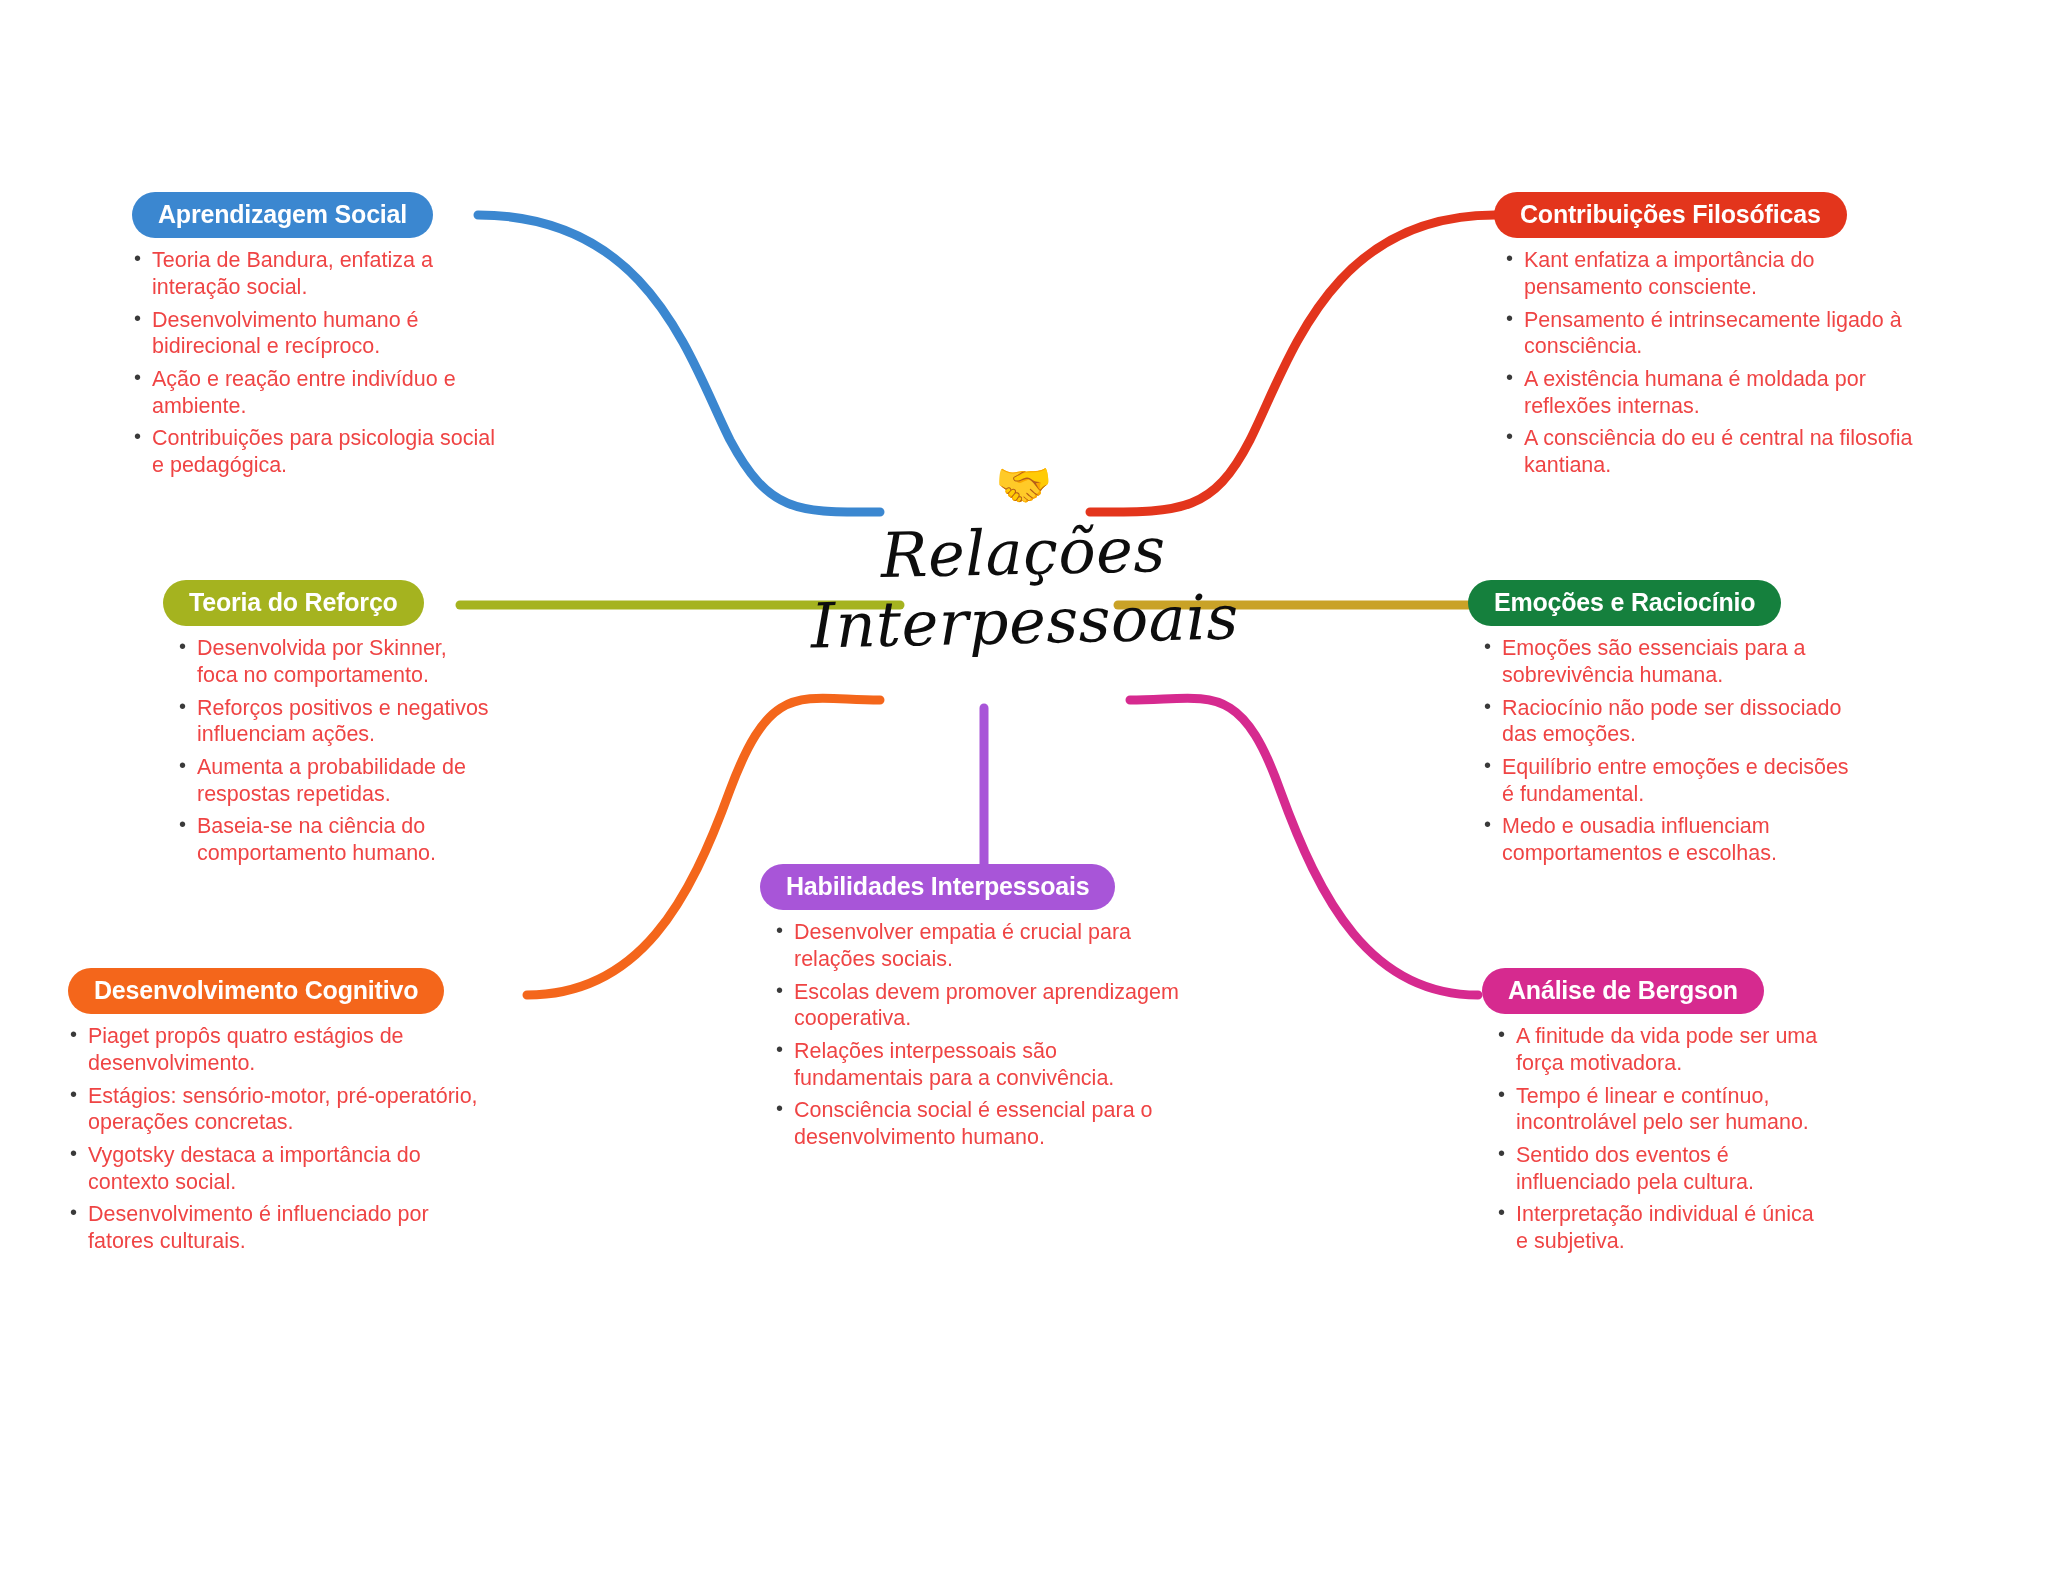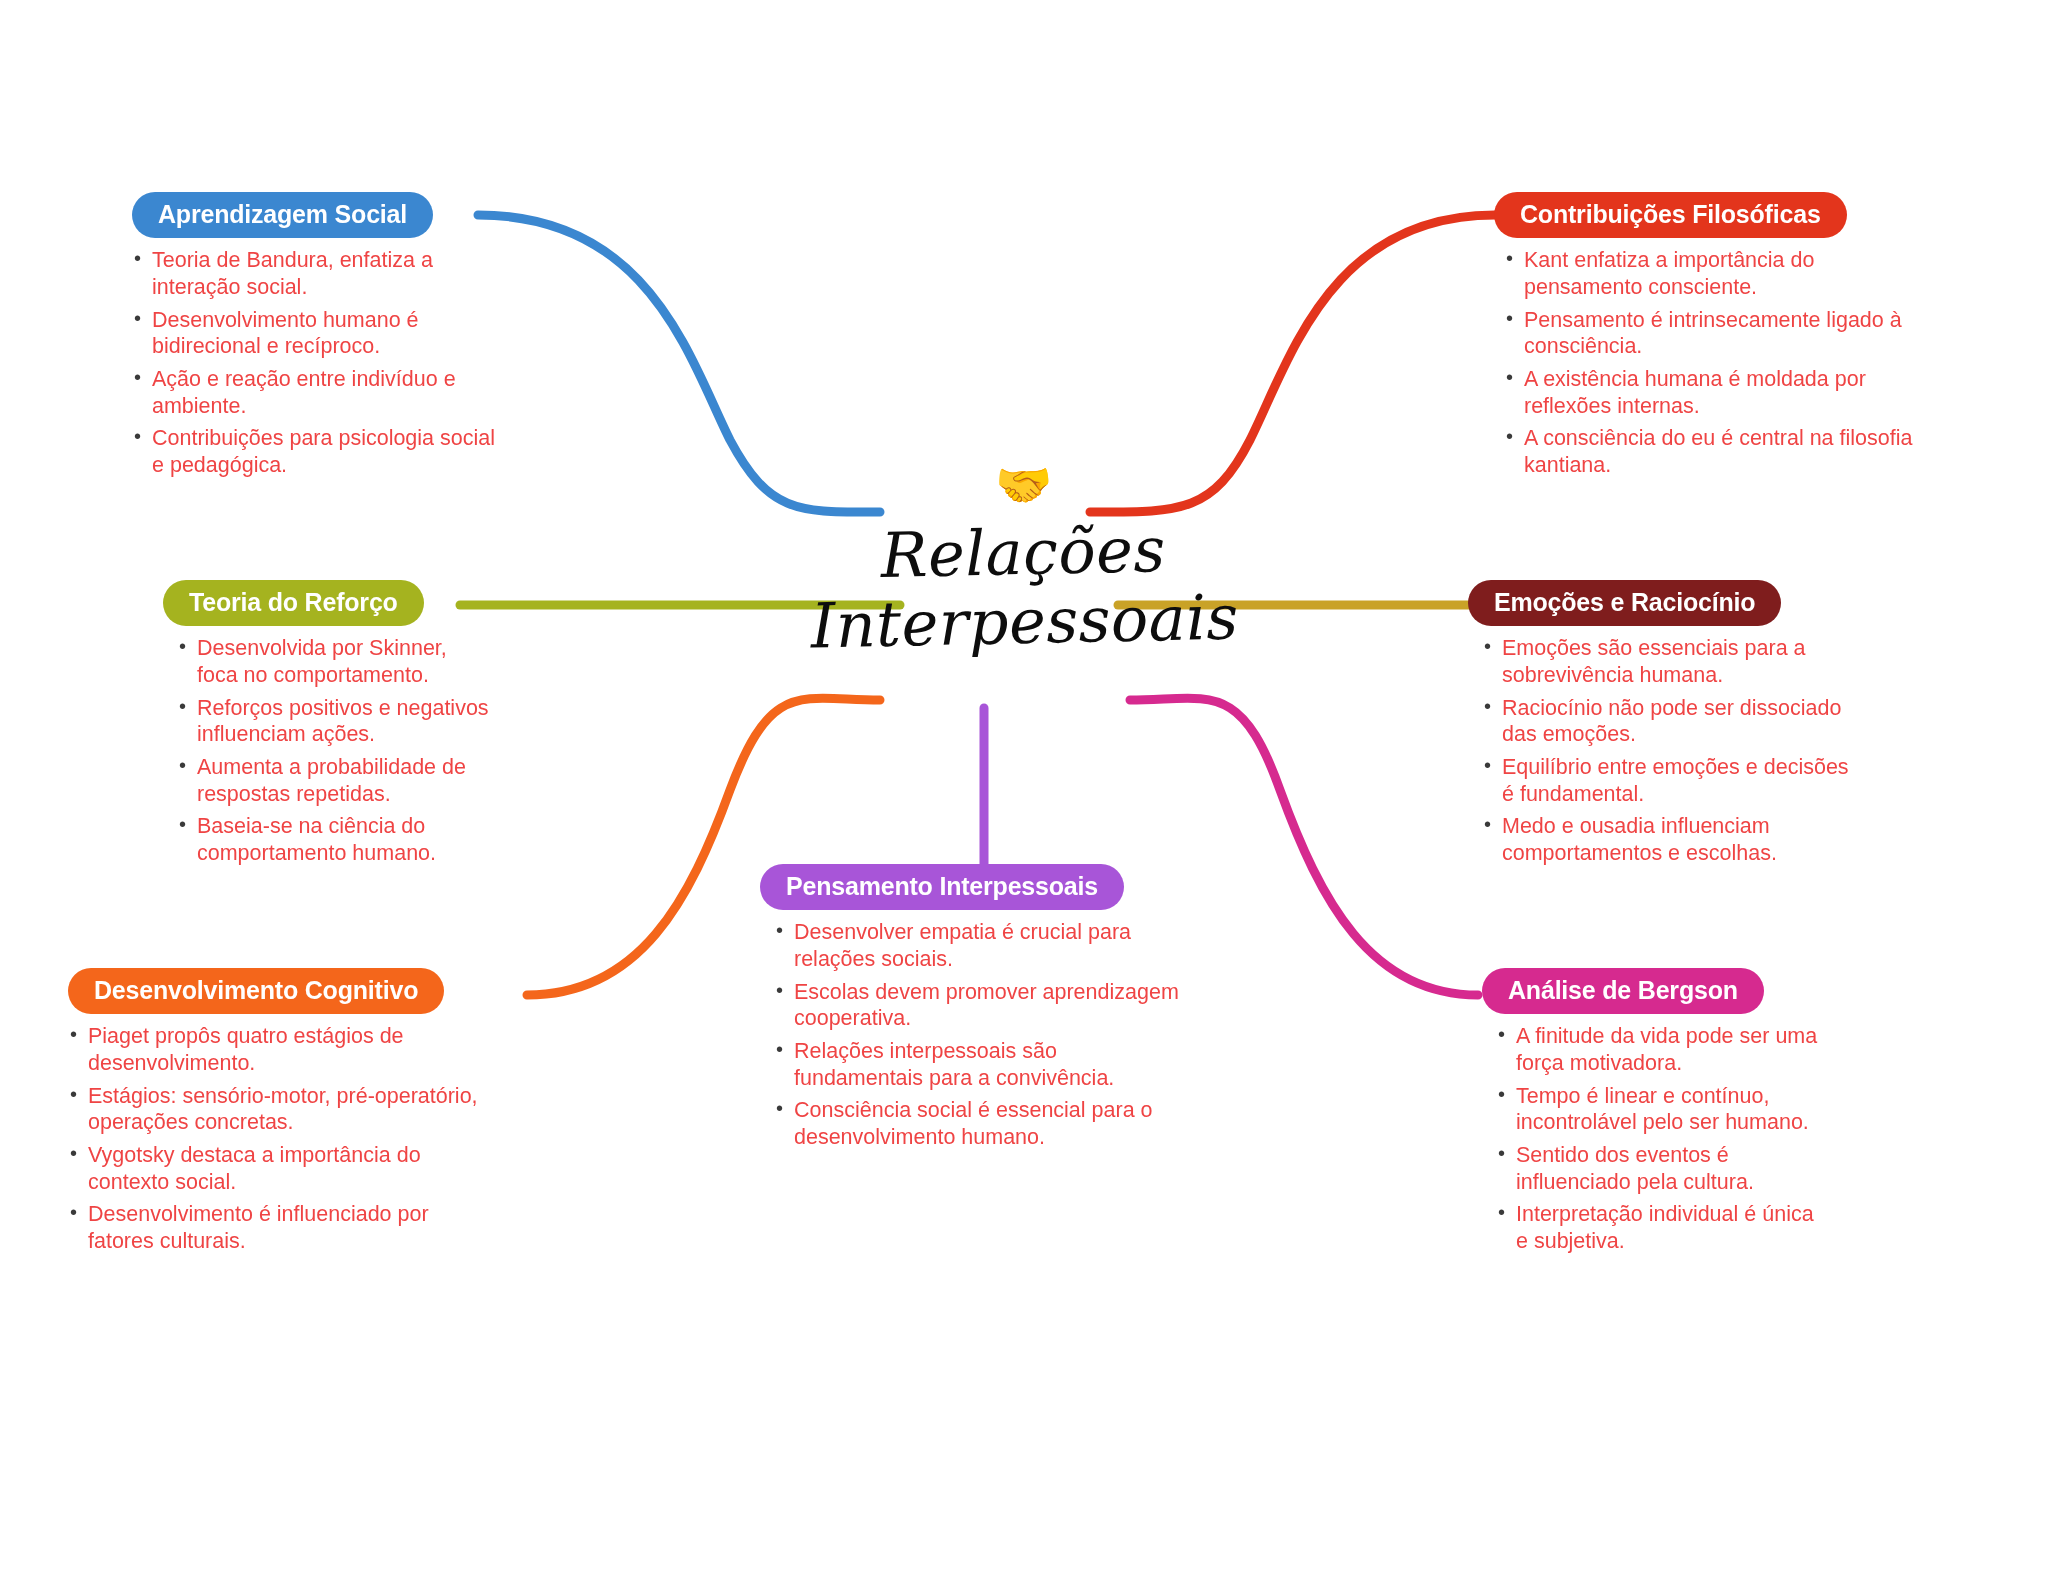--- a/index.html
+++ b/index.html
@@ -129,31 +129,31 @@
     <div class="pill" style="background:#a5b31f;">Teoria do Reforço</div>
     <ul class="bullets">
       <li>Desenvolvida por Skinner, foca no comportamento.</li>
       <li>Reforços positivos e negativos influenciam ações.</li>
       <li>Aumenta a probabilidade de respostas repetidas.</li>
       <li>Baseia-se na ciência do comportamento humano.</li>
     </ul>
   </div>
 
   <div class="node" id="n-emocoes">
-    <div class="pill" style="background:#7f1d1d;">Emoções e Raciocínio</div>
+    <div class="pill" style="background:#15803d;">Emoções e Raciocínio</div>
     <ul class="bullets">
       <li>Emoções são essenciais para a sobrevivência humana.</li>
       <li>Raciocínio não pode ser dissociado das emoções.</li>
       <li>Equilíbrio entre emoções e decisões é fundamental.</li>
       <li>Medo e ousadia influenciam comportamentos e escolhas.</li>
     </ul>
   </div>
 
   <div class="node" id="n-habilidades">
-    <div class="pill" style="background:#a855d8;">Pensamento Interpessoais</div>
+    <div class="pill" style="background:#a855d8;">Habilidades Interpessoais</div>
     <ul class="bullets">
       <li>Desenvolver empatia é crucial para relações sociais.</li>
       <li>Escolas devem promover aprendizagem cooperativa.</li>
       <li>Relações interpessoais são fundamentais para a convivência.</li>
       <li>Consciência social é essencial para o desenvolvimento humano.</li>
     </ul>
   </div>
 
   <div class="node" id="n-cognitivo">
     <div class="pill" style="background:#f4661b;">Desenvolvimento Cognitivo</div>

